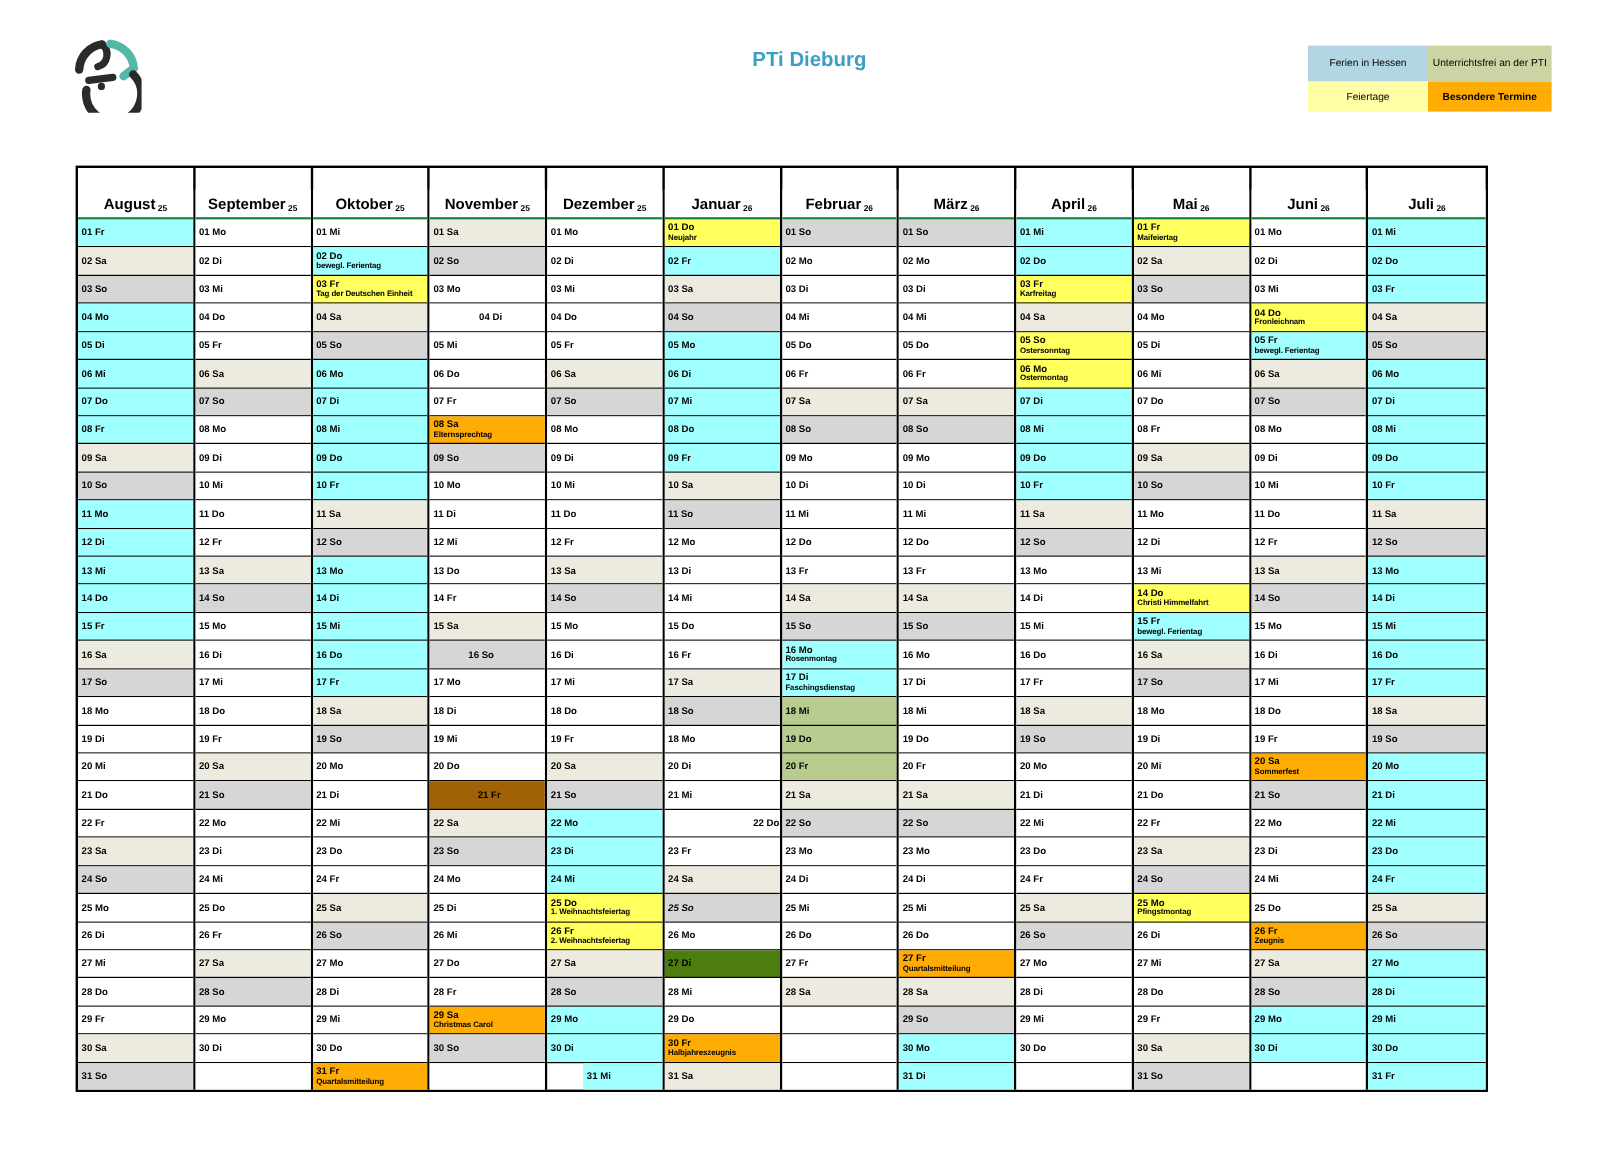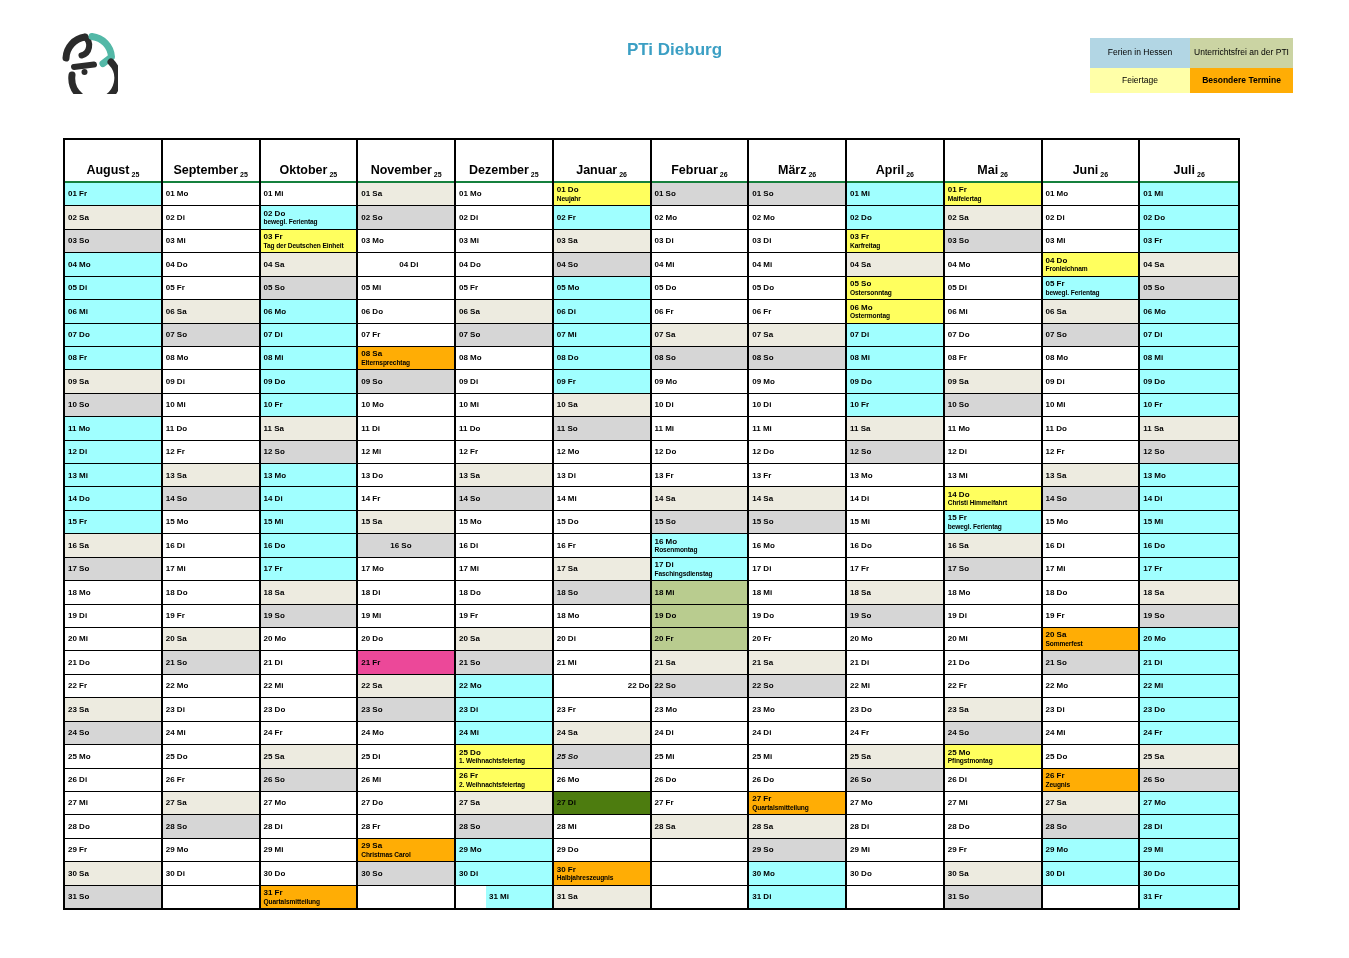--- a/index.html
+++ b/index.html
@@ -414,21 +414,21 @@
       </div>
       <div class="cell" style="background: rgb(255, 255, 255);">
         <div class="day-label">18 Di</div>
       </div>
       <div class="cell" style="background: rgb(255, 255, 255);">
         <div class="day-label">19 Mi</div>
       </div>
       <div class="cell" style="background: rgb(255, 255, 255);">
         <div class="day-label">20 Do</div>
       </div>
-      <div class="cell" style="background: #ec4899;">
+      <div class="cell" style="background: #a16207; text-align: center;">
         <div class="day-label">21 Fr</div>
       </div>
       <div class="cell" style="background: rgb(237, 235, 224);">
         <div class="day-label">22 Sa</div>
       </div>
       <div class="cell" style="background: rgb(214, 214, 214);">
         <div class="day-label">23 So</div>
       </div>
       <div class="cell" style="background: rgb(255, 255, 255);">
         <div class="day-label">24 Mo</div>

